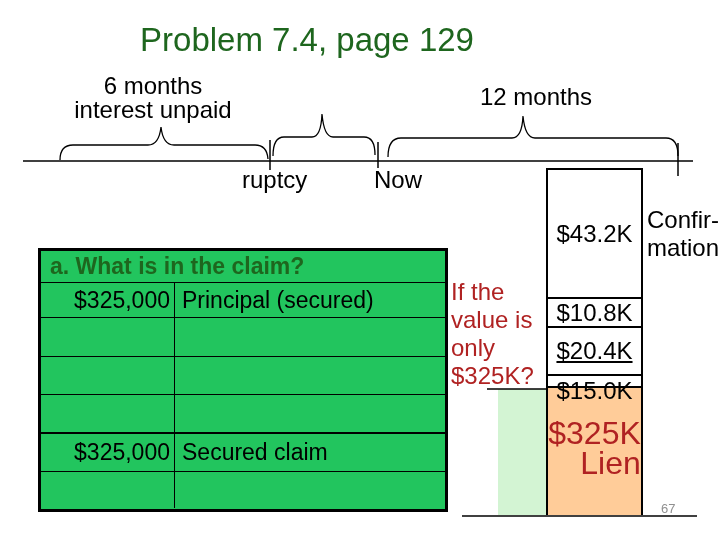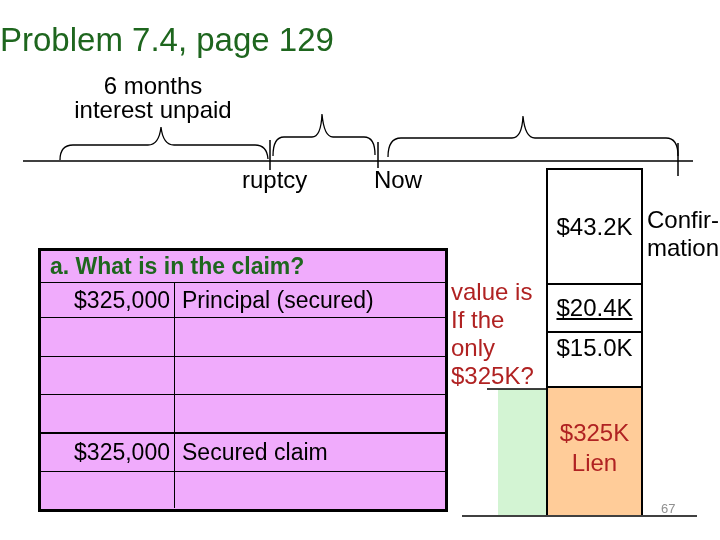--- a/index.html
+++ b/index.html
@@ -5,21 +5,21 @@
   html,body { margin:0; padding:0; background:#e8e8e8; }
   .slide {
     position:relative; width:720px; height:540px; background:#ffffff;
     font-family:"Liberation Sans", sans-serif; color:#000; overflow:hidden;
     margin:0 auto;
   }
   .abs { position:absolute; }
 
   
   .title {
-    left:0; top:20px; width:614px; 
+    left:0; top:20px; width:614px; text-align:center;
     font-size:33px; line-height:40px; color:var(--title-green,#1E661E);
   }
 
   
   .tl-label { font-size:24px; line-height:24px; text-align:center; }
   .lbl-6mo    { left:51px;  top:74px;  width:204px; }
   .lbl-3mo    { left:260px; top:82px;  width:112px; }
   .lbl-12mo   { left:477px; top:85px;  width:118px; }
   .ev-label { font-size:24px; }
   .lbl-bank   { left:242px; top:165px; line-height:30px; }
@@ -36,43 +36,43 @@
     background:var(--equity-fill,#D3F4D3);
   }
   .lien-box {
     left:546px; top:388px; width:97px; height:127px; z-index:1;
     background:var(--lien-fill,#FFCC99);
     border-left:2px solid #000; border-right:2px solid #000;
     box-sizing:border-box;
     display:flex; align-items:center; justify-content:center;
   }
   .lien-text {
-    color:var(--dark-red,#B02222); font-size:24px; line-height:30px;
-    text-align:center; margin-top:-8px;
+    color:var(--dark-red,#B02222); font-size:32px; line-height:30px;
+    text-align:right; margin-top:-8px;
   }
 
   
   .stack {
     left:546px; top:168px; width:97px; height:220px; z-index:4;
     border:2px solid #000; box-sizing:border-box; background:#fff;
     display:flex; flex-direction:column;
   }
   .seg {
     display:flex; align-items:center; justify-content:center;
     font-size:24px; box-sizing:border-box; flex:none;
   }
-  .seg.s0 { height:113px; }
+  .seg.s0 { height:127px; }
   .seg.s1 { height:29px; border-top:2px solid #000; }
   .seg.s2 { height:48px; border-top:2px solid #000;text-decoration:underline; }
   .seg.s3 { height:32px; border-top:2px solid #000; }
 
   
   .claim-table {
     left:38px; top:248px; width:410px; height:264px; z-index:4;
-    border:3px solid #000; box-sizing:border-box; background:#f0abfc;
+    border:3px solid #000; box-sizing:border-box; background:#22c55e;
   }
   .ct-header {
     height:32px; border-bottom:1px solid #000; box-sizing:border-box;
     display:flex; align-items:center; padding-left:9px;
     font-size:23px; font-weight:bold; color:var(--title-green,#1E661E);
   }
   .ct-row { display:flex; box-sizing:border-box; }
   .ct-row.h1 { height:34px; }
   .ct-row.h2 { height:39px; border-top:1px solid #000; }
   .ct-row.h3 { height:38px; border-top:1px solid #000; }
@@ -128,33 +128,37 @@
     <path d="M 273,156 Q 273,137 284,137 L 312,137 Q 321,137 322,114 Q 324,137 333,137 L 364,137 Q 375,137 375,155" stroke-width="1.3"></path>
     <path d="M 388,157 Q 388,138 401,138 L 512,138 Q 522,138 523,116 Q 525,138 535,138 L 666,138 Q 678,138 678,156" stroke-width="1.3"></path>
     <line x1="487" y1="389" x2="547" y2="389" stroke-width="1.5"></line>
     <line x1="462" y1="516" x2="697" y2="516" stroke-width="1.5"></line>
   </svg>
 
   <div class="abs tl-label lbl-6mo txt">
     <div>6 months</div>
     <div>interest unpaid</div>
   </div>
+  <div class="abs tl-label lbl-12mo txt">12 months</div>
 
   <div class="abs ev-label lbl-bank txt">
     <div>ruptcy</div>
   </div>
   <div class="abs ev-label lbl-now txt">Now</div>
   <div class="abs ev-label lbl-confirm txt">
     <div>Confir-</div>
     <div>mation</div>
   </div>
 
   <div class="abs stack">
     <div class="seg s0">
       <span>$43.2K</span>
+    </div>
+    <div class="seg s1">
+      <span>$10.8K</span>
     </div>
     <div class="seg s2">
       <span>$20.4K</span>
     </div>
     <div class="seg s3">
       <span>$15.0K</span>
     </div>
   </div>
 
   <div class="abs claim-table">
@@ -179,19 +183,19 @@
       <div class="ct-amount">$325,000</div>
       <div class="ct-desc">Secured claim</div>
     </div>
     <div class="ct-row h6">
       <div class="ct-amount"></div>
       <div class="ct-desc"></div>
     </div>
   </div>
 
   <div class="abs annotation">
+    <div>If the</div>
     <div>value is</div>
-    <div>If the</div>
     <div>only</div>
     <div>$325K?</div>
   </div>
 
 </div>
 
 </body></html>

